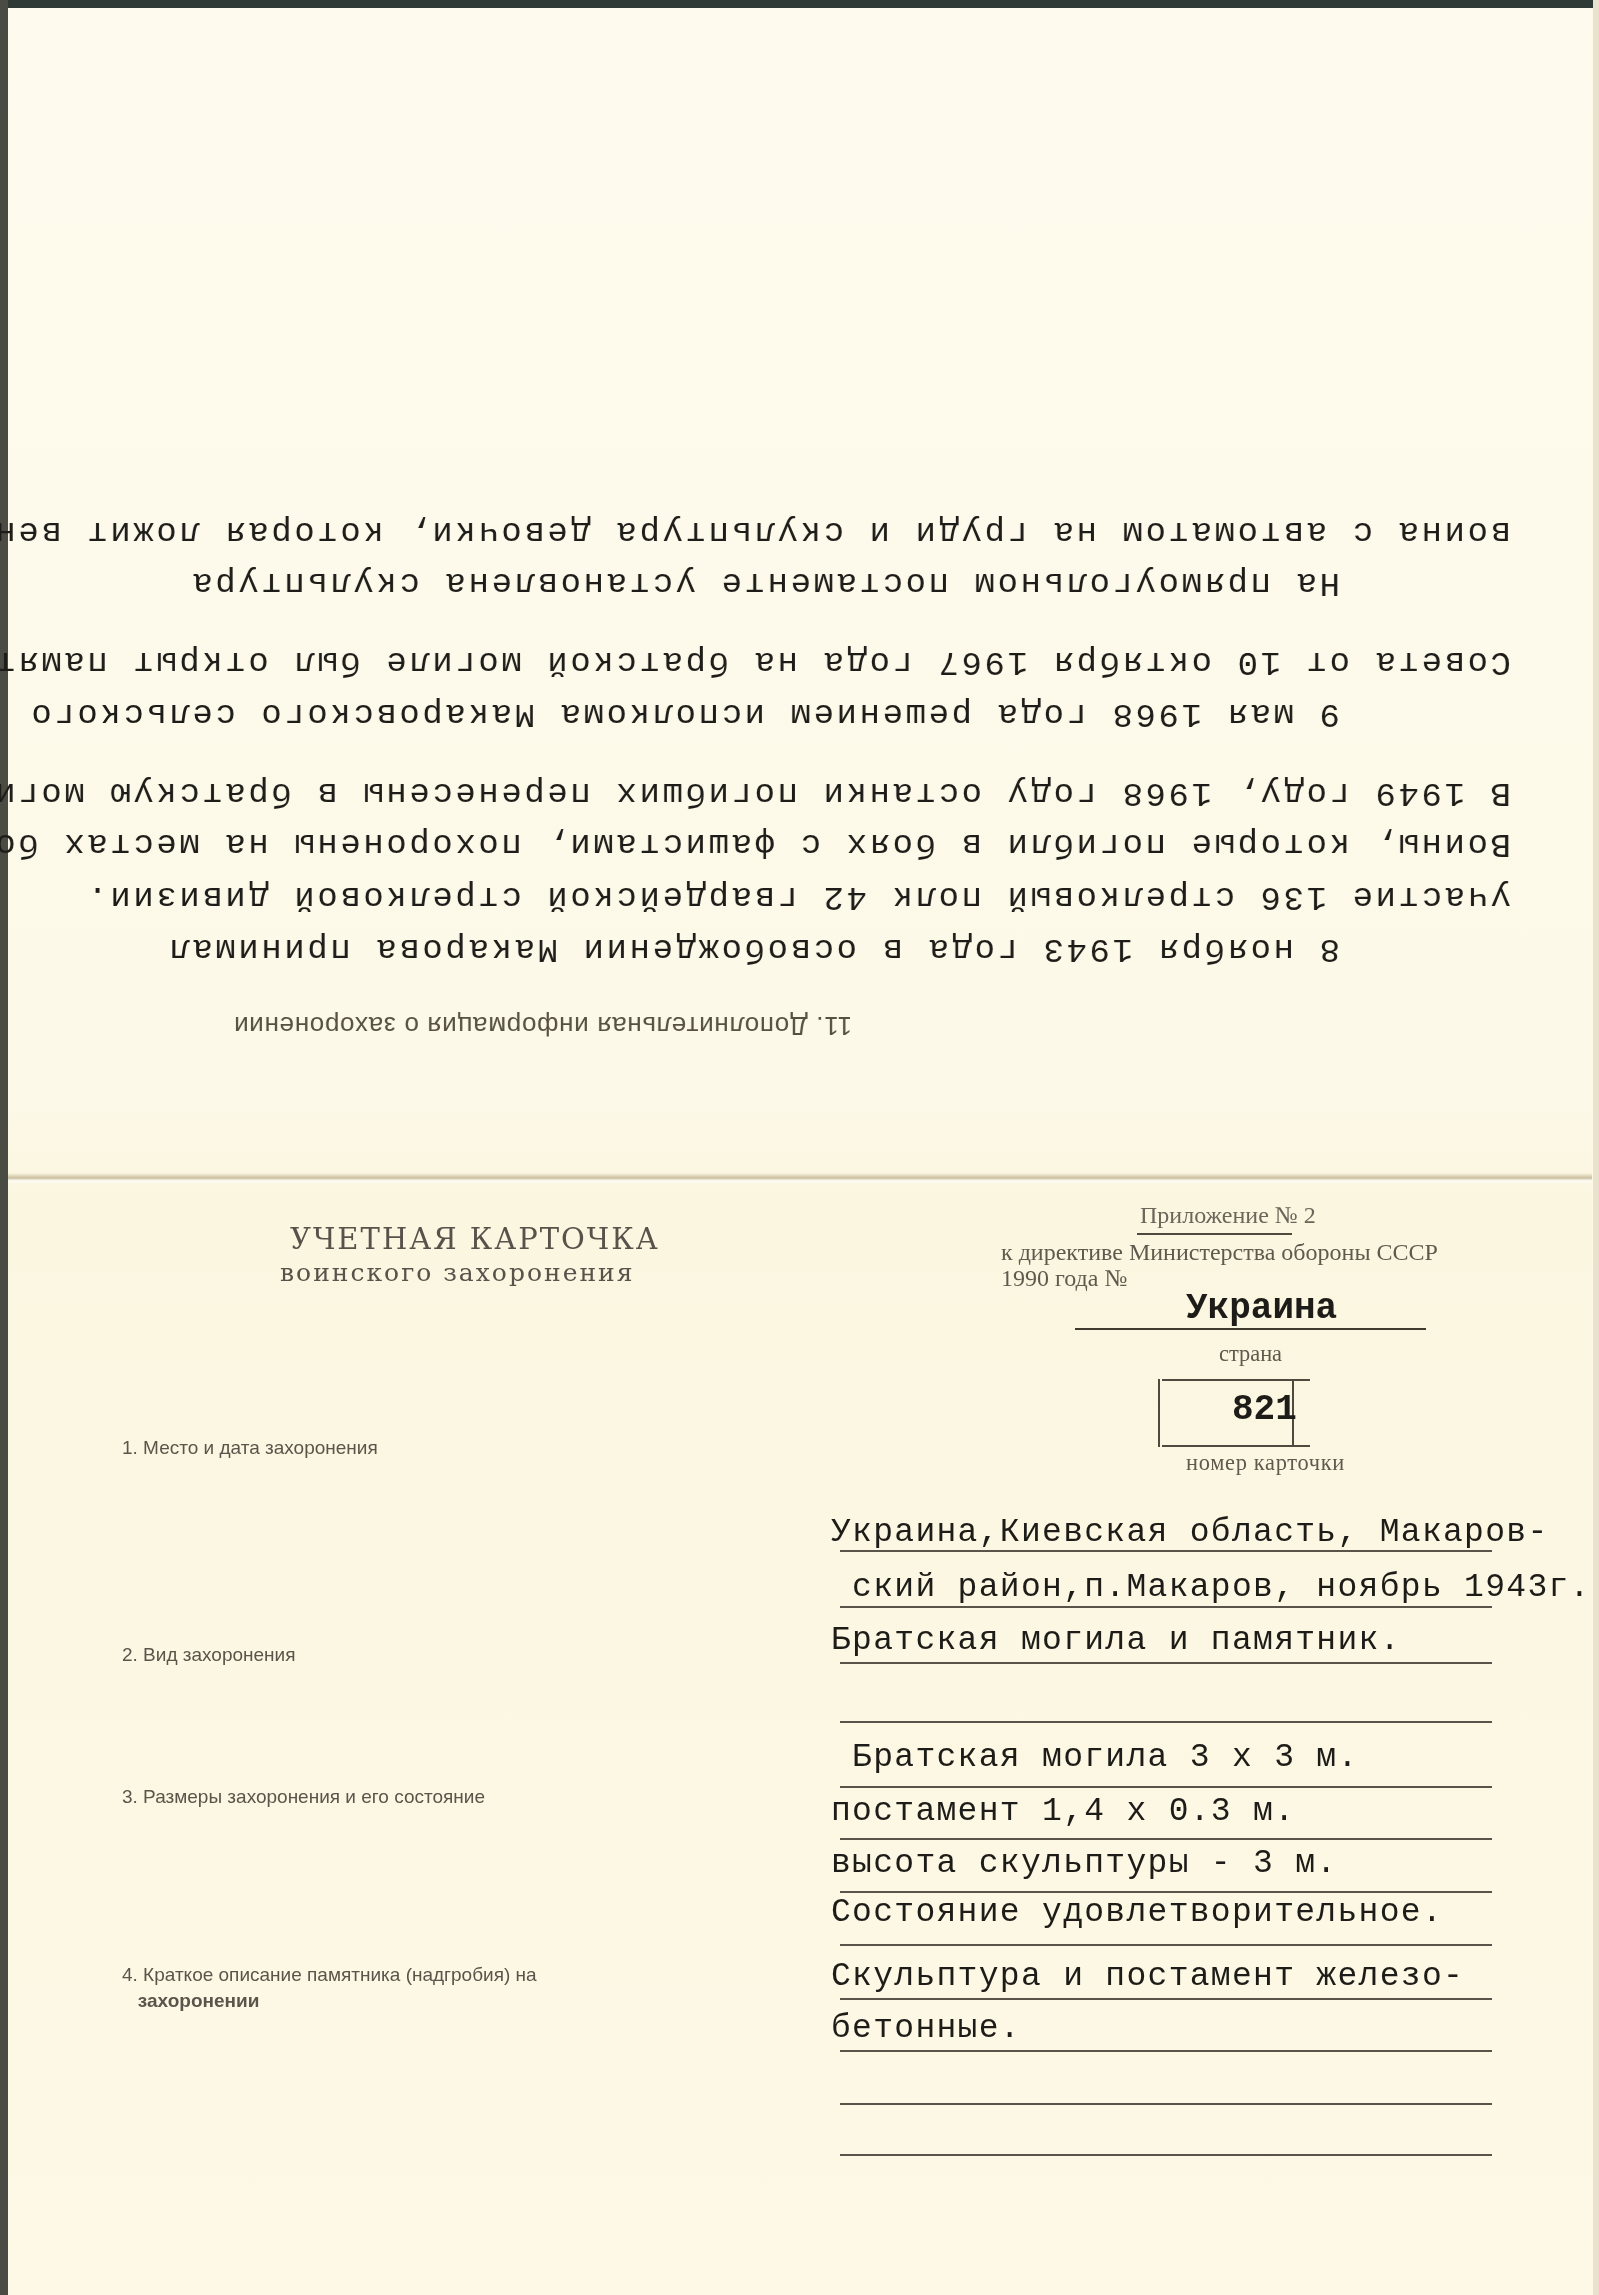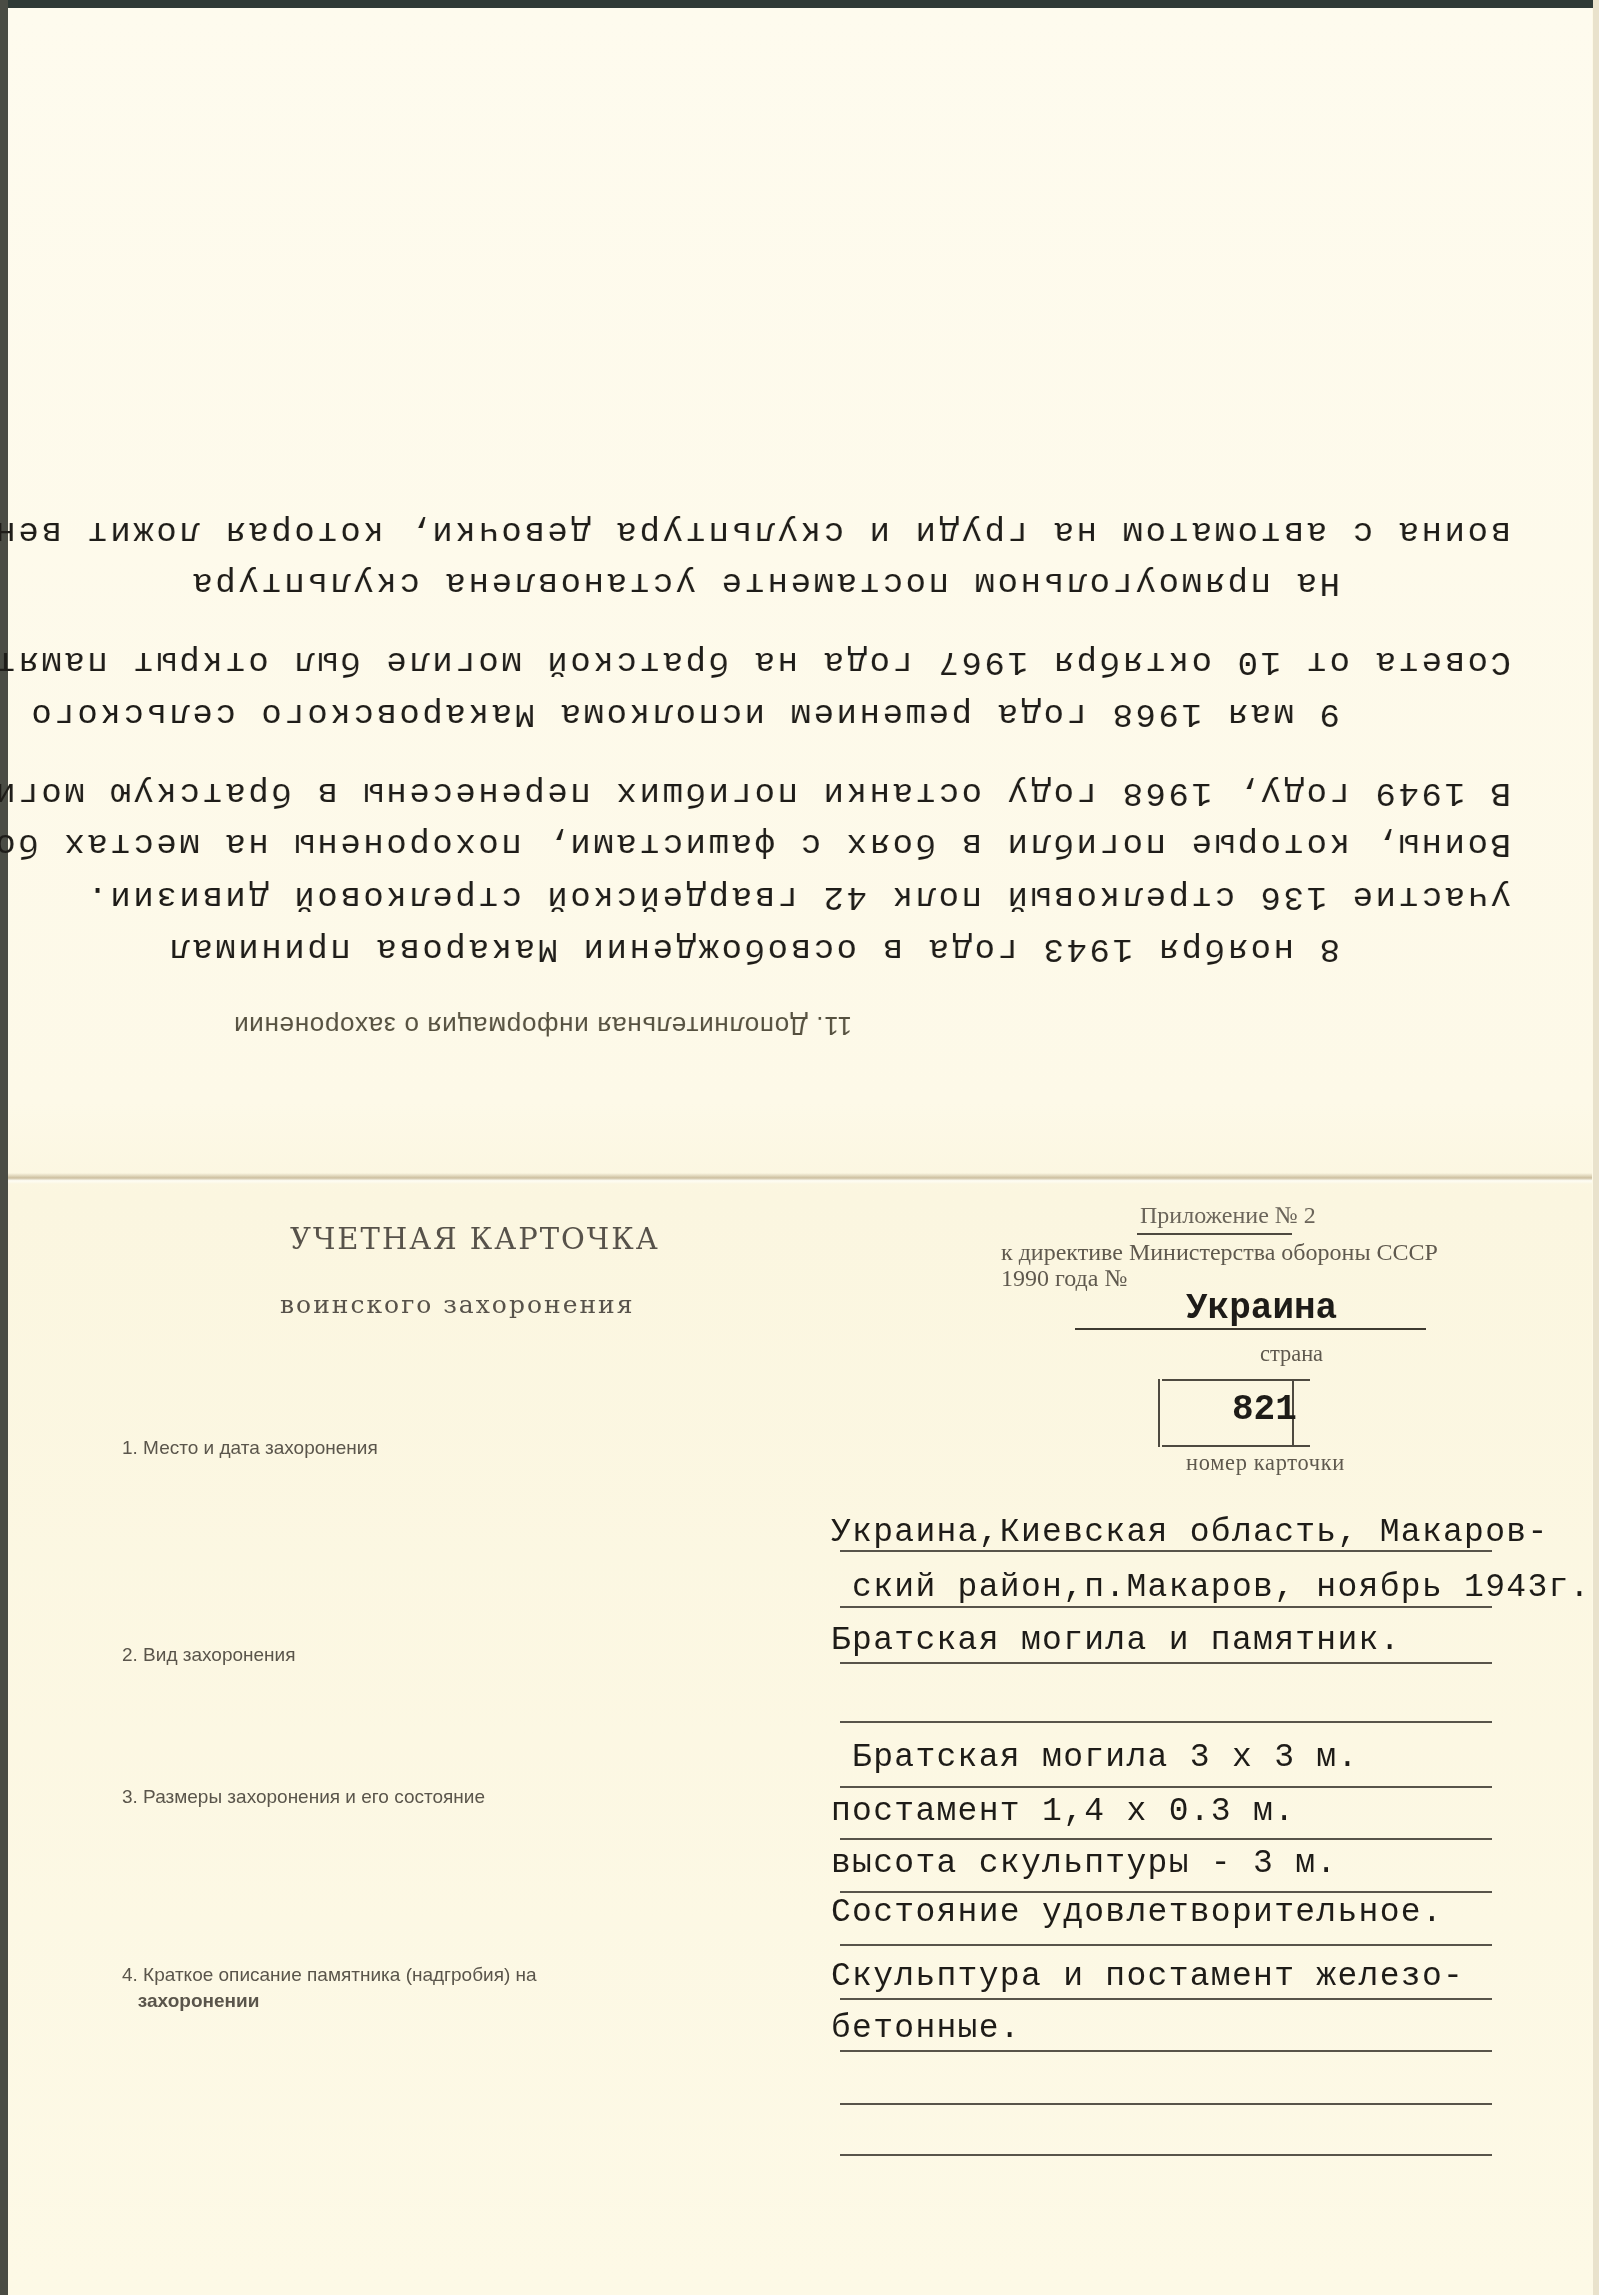--- a/index.html
+++ b/index.html
@@ -40,37 +40,37 @@
     font-size: 26px; color: #55503f; letter-spacing: 0.7px; white-space: pre;
   }
 
   
   .card-title {
     position: absolute; left: 290px; top: 1206px;
     font-family: "DejaVu Serif", serif; font-size: 29px; letter-spacing: 2px; color: #57524a; margin-top: 16px;
   }
   .card-subtitle {
     position: absolute; left: 280px; top: 1258px;
-    font-family: "DejaVu Serif", serif; font-size: 25px; letter-spacing: 2px; color: #57524a; margin-top: 32px;
+    font-family: "DejaVu Serif", serif; font-size: 25px; letter-spacing: 2px; color: #57524a;
   }
   .appendix {
     position: absolute; left: 1140px; top: 1202px;
     font-size: 24px; color: #6b655a;
   }
   .appendix-line { position: absolute; left: 1137px; top: 1233px; width: 155px; height: 2px; background: #4e4a40; }
   .directive {
     position: absolute; left: 1001px; top: 1239px; width: 527px;
     font-size: 24px; line-height: 26px; color: #5f594e;
   }
   .country {
     position: absolute; left: 1186px; top: 1288px;
     font-family: "Liberation Mono", monospace; font-weight: bold; font-size: 36px; color: #1e1c18;
   }
   .country-line { position: absolute; left: 1075px; top: 1328px; width: 351px; height: 2px; background: #3e3a30; }
-  .country-caption { position: absolute; left: 1219px; top: 1341px; font-size: 22.4px; color: #5f594e; margin-left: 41px; }
+  .country-caption { position: absolute; left: 1219px; top: 1341px; font-size: 22.4px; color: #5f594e; }
   .card-no-box {
     position: absolute; left: 1158px; top: 1379px; width: 132px; height: 68px;
     border-left: 2px solid #4e4a40; border-right: 2px solid #4e4a40;
   }
   .card-no-box::before, .card-no-box::after {
     content: ""; position: absolute; left: 2px; width: 148px; height: 2px; background: #4e4a40;
   }
   .card-no-box::before { top: 0; }
   .card-no-box::after { bottom: 0; }
   .card-no {

